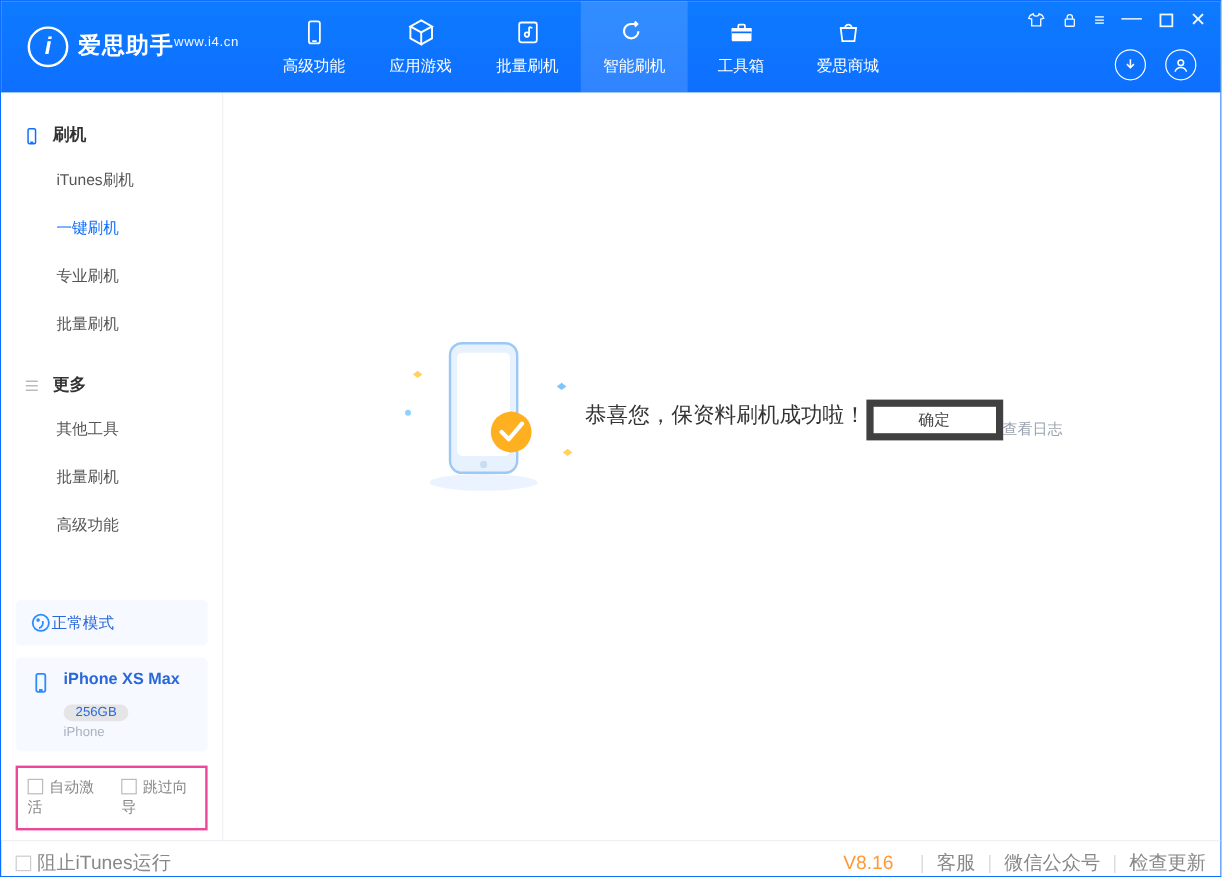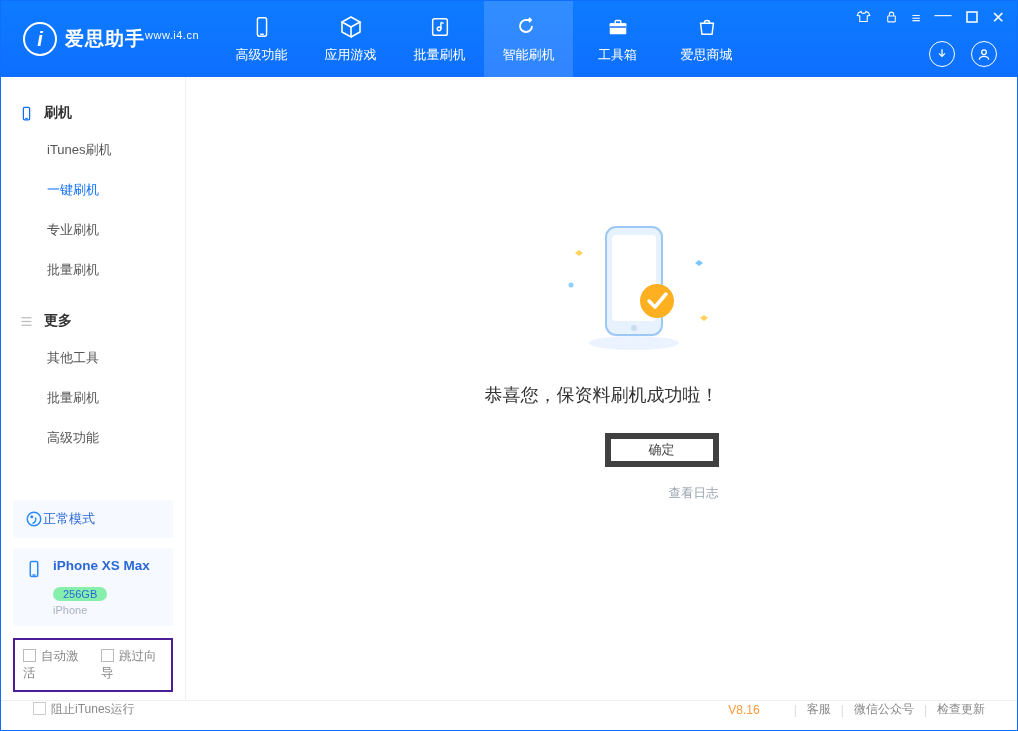--- a/index.html
+++ b/index.html
@@ -116,31 +116,31 @@
   padding: 10px 12px;
   font-size: 13px;
   color: #2a68d9;
   display: flex;
   align-items: center;
 }
 .dev-box { display:block; }
 .dev-name { font-weight: bold; color:#2a68d9; font-size:13.5px; }
 .dev-cap {
   display: inline-block;
-  background: #86efac;
+  background: #e5e5e5;
   color: #2a68d9;
   border-radius: 10px;
   padding: 1px 10px;
   font-size: 11px;
   margin-top: 14px;
 }
 .dev-type { color: #a9b2be; font-size: 11px; margin-top: 3px; }
 .checkrow {
   margin: 0 12px 8px;
-  border: 2px solid #4c1d95;
+  border: 2px solid #ec4899;
   padding: 8px 8px;
   display: flex;
   gap: 16px;
   font-size: 12.5px;
   color: #888;
   align-items: flex-end;
 }
 .chk {
   width: 13px; height: 13px;
   border: 1px solid #bbb;
@@ -151,50 +151,49 @@
 
 .main {
   flex: 1;
   display: flex;
   align-items: center;
   justify-content: center;
   padding-bottom: 60px;
 }
 .success {
   display: flex;
-  flex-direction: column;
-  align-items: flex-end;
+  align-items: center;
 }
 .illus { margin-bottom: 24px; position: relative; }
 .msg { font-size: 18px; color: #333; margin-bottom: 26px; }
 .ok-btn {
   width: 114px; height: 34px;
   border: 6px solid #404040;
   background: #fff;
   font-size: 13px;
   color: #444;
   cursor: pointer;
   margin-bottom: 18px;
 }
 .log-link { font-size: 12.5px; color: #9aa3af; cursor: pointer; }
 
 .footer {
   height: 30px;
   border-top: 1px solid #eef0f3;
   display: flex;
-  align-items: flex-start;
-  padding: 0 32px;
-  font-size: 12px;
+  align-items: flex-end;
+  padding: 0 12px;
+  font-size: 16px;
   color: #888;
 }
 .footer .chk { border-color:#ccc; }
 .footer-right { margin-left: auto; display: flex; align-items: center; gap: 10px; }
 .footer-right .sep { color: #ddd; }
 .footer-right .lnk { color: #888; cursor: pointer; }
-.ver { color: #ff9a3a; margin-right: 24px; }
+.ver { color: #ff9a3a; margin-right: 12px; }
 </style>
 </head>
 <body>
 
 <div class="window">
 
   <div class="header">
     <div class="logo">
       <div class="logo-badge">i</div>
       <div class="logo-texts">

